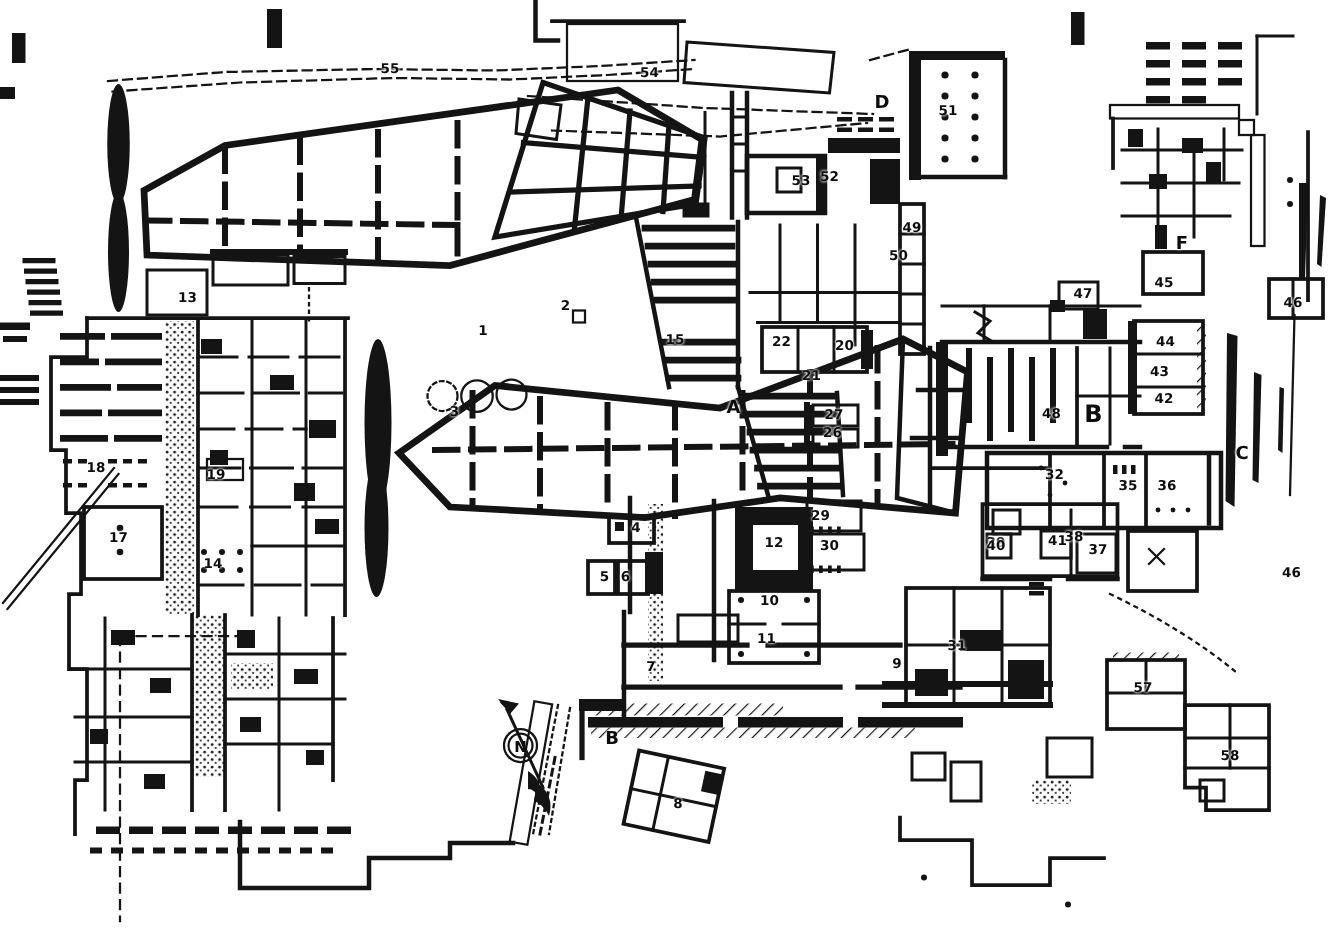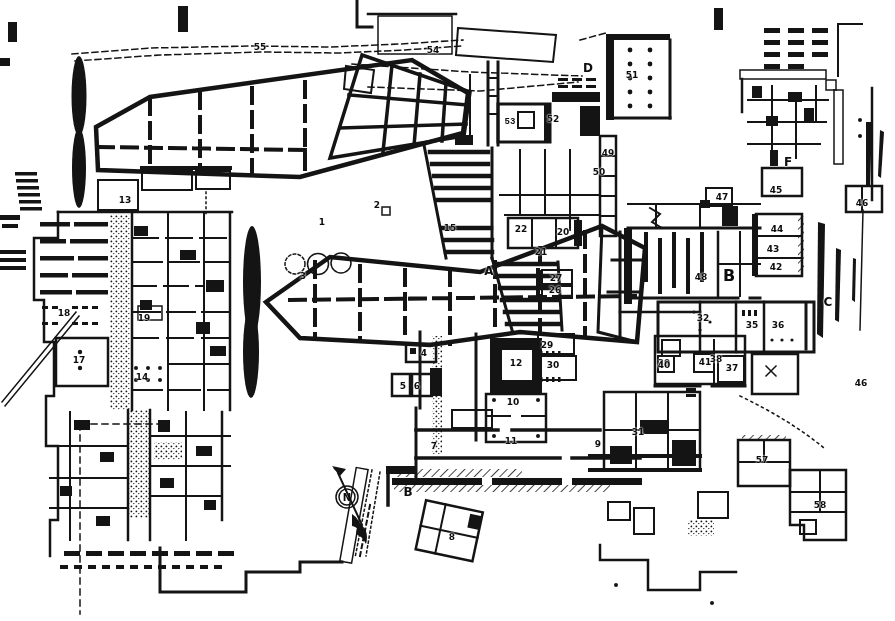--- a/index.html
+++ b/index.html
@@ -504,21 +504,21 @@
       <span class="n" style="left: 322px; top: 222px;">1</span>
       <span class="n" style="left: 377px; top: 205px;">2</span>
       <span class="n" style="left: 303px; top: 276px;">3</span>
       <span class="n" style="left: 424px; top: 353px;">4</span>
       <span class="n" style="left: 403px; top: 386px;">5</span>
       <span class="n" style="left: 417px; top: 386px;">6</span>
       <span class="n" style="left: 434px; top: 446px;">7</span>
       <span class="n" style="left: 452px; top: 537px;">8</span>
       <span class="n" style="left: 598px; top: 444px;">9</span>
       <span class="n" style="left: 513px; top: 402px;">10</span>
-      <span class="n" style="left: 511px; top: 427px; margin-top: 14px;">11</span>
+      <span class="n" style="left: 511px; top: 427px;">11</span>
       <span class="n" style="left: 516px; top: 363px;">12</span>
       <span class="n" style="left: 125px; top: 200px;">13</span>
       <span class="n" style="left: 142px; top: 377px;">14</span>
       <span class="n" style="left: 450px; top: 228px;">15</span>
       <span class="n" style="left: 79px; top: 360px;">17</span>
       <span class="n" style="left: 64px; top: 313px;">18</span>
       <span class="n" style="left: 144px; top: 318px;">19</span>
       <span class="n" style="left: 563px; top: 232px;">20</span>
       <span class="n" style="left: 541px; top: 230px; margin-top: 22px;">21</span>
       <span class="n" style="left: 521px; top: 229px;">22</span>
@@ -540,21 +540,21 @@
       <span class="n" style="left: 777px; top: 229px;">44</span>
       <span class="n" style="left: 776px; top: 190px;">45</span>
       <span class="n" style="left: 862px; top: 203px;">46</span>
       <span class="n" style="left: 861px; top: 383px;">46</span>
       <span class="n" style="left: 722px; top: 197px;">47</span>
       <span class="n" style="left: 701px; top: 277px;">48</span>
       <span class="n" style="left: 608px; top: 153px;">49</span>
       <span class="n" style="left: 599px; top: 172px;">50</span>
       <span class="n" style="left: 632px; top: 75px;">51</span>
       <span class="n" style="left: 553px; top: 87px; margin-top: 32px;">52</span>
-      <span class="n" style="left: 510px; top: 122px; font-family: Liberation Mono, monospace;">53</span>
+      <span class="n" style="left: 534px; top: 122px;">53</span>
       <span class="n" style="left: 410px; top: 50px; margin-left: 23px;">54</span>
       <span class="n" style="left: 260px; top: 47px;">55</span>
       <span class="n" style="left: 762px; top: 460px;">57</span>
       <span class="n" style="left: 820px; top: 505px;">58</span>
       <span class="L1" style="left: 489px; top: 271px;">A</span>
       <span class="L2" style="left: 729px; top: 276px;">B</span>
       <span class="L1" style="left: 408px; top: 492px;">B</span>
       <span class="L1" style="left: 828px; top: 302px;">C</span>
       <span class="L1" style="left: 588px; top: 68px;">D</span>
       <span class="L1" style="left: 788px; top: 162px;">F</span>

